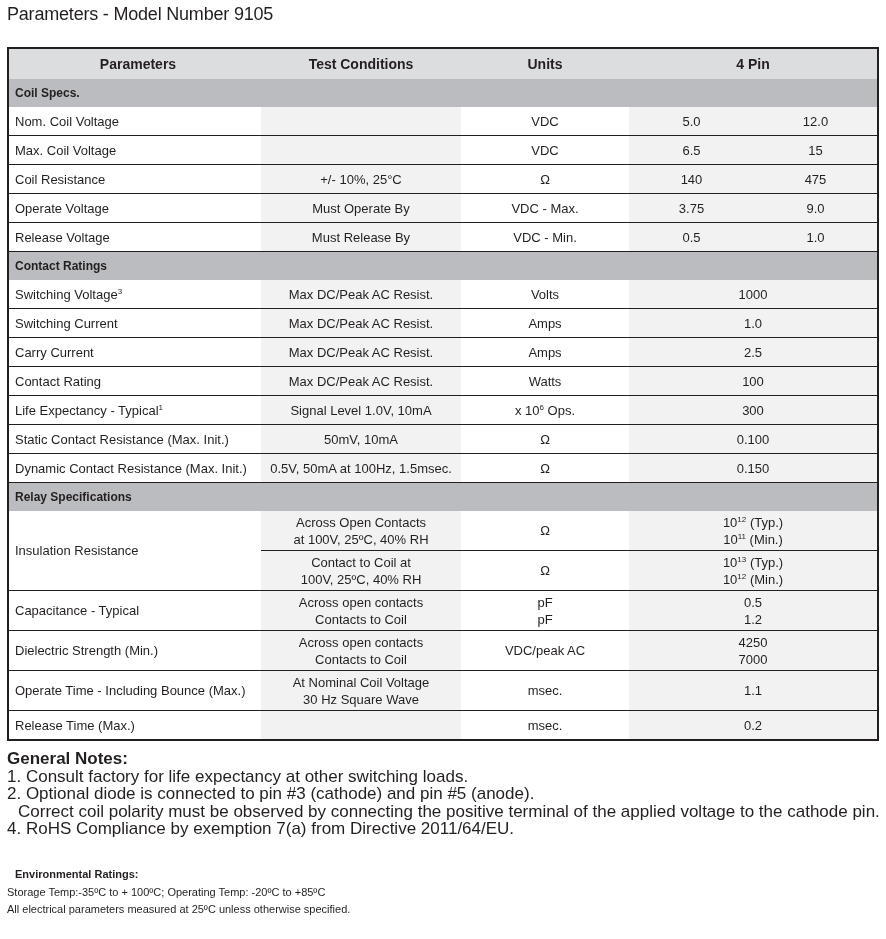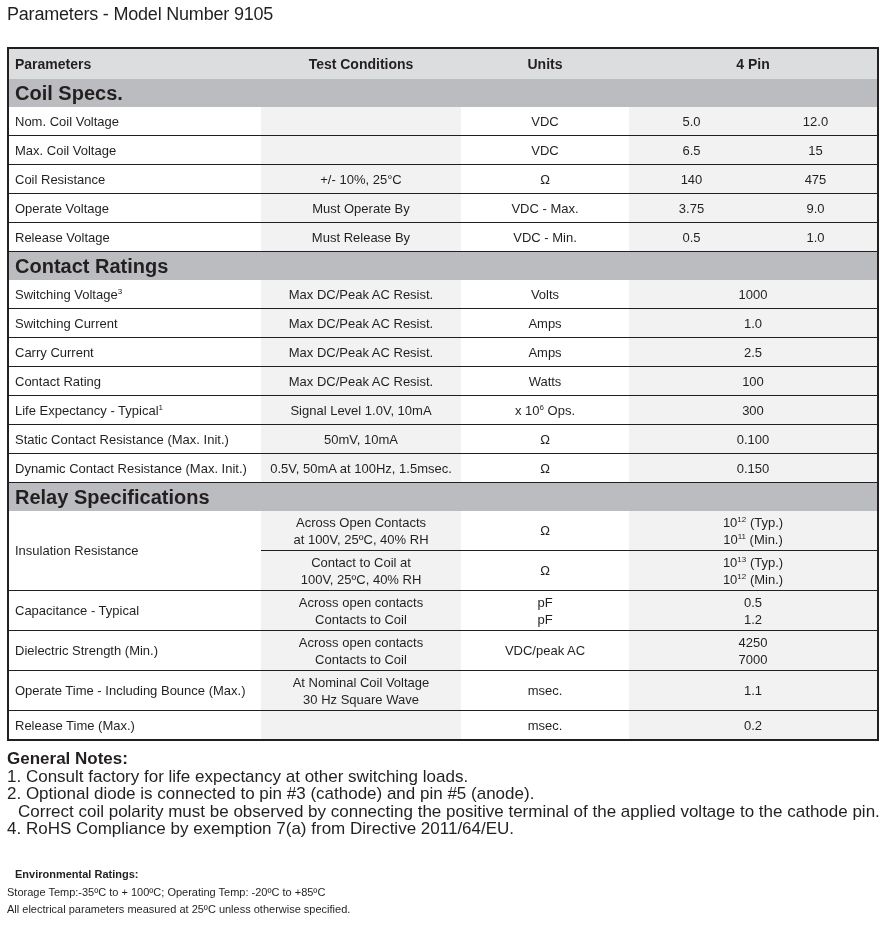--- a/index.html
+++ b/index.html
@@ -28,24 +28,24 @@
   .spec-table col.c-v2    { width: 124px; }
   .spec-table td, .spec-table th {
     padding: 0; vertical-align: middle;
     border-bottom: 1px solid #231f20;
     line-height: 17px;
   }
   .spec-table thead th {
     background: #dcdddf; font-weight: bold; font-size: 14px;
     height: 30px; border-bottom: none;
   }
-  .spec-table thead th.left { text-align: left; padding-left: 6px; }
+  .spec-table thead th.left { text-align: center; padding-left: 6px; }
   .spec-table thead th.center { text-align: center; }
   tr.section td {
-    background: #bbbcbf; font-weight: bold; font-size: 20px;
+    background: #bbbcbf; font-weight: bold; font-size: 12px;
     height: 28px; padding-left: 6px; border-bottom: none;
   }
   td.param { background: #ffffff; text-align: left; padding-left: 6px; }
   td.cond  { background: #f2f2f2; text-align: center; }
   td.units { background: #ffffff; text-align: center; }
   td.val   { background: #f2f2f2; text-align: center; }
   tr.row td { height: 28px; }
   tr.row2 td { height: 39px; }
   tr.last td { border-bottom: none; }
   sup { font-size: 8px; line-height: 0; vertical-align: 5px; }

